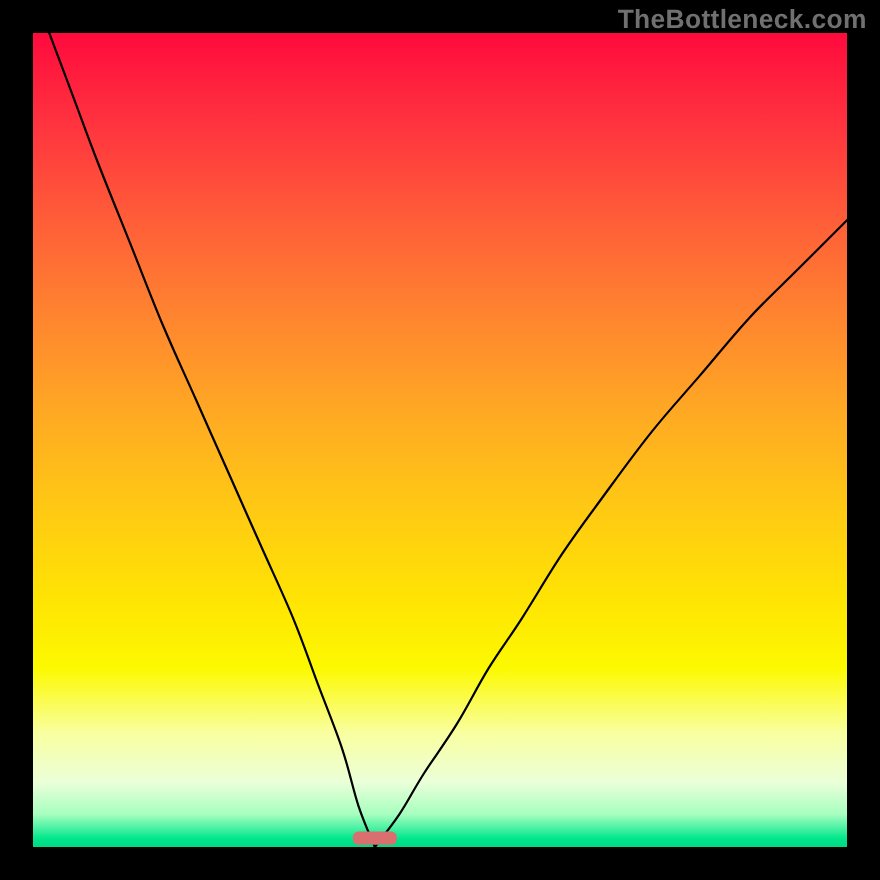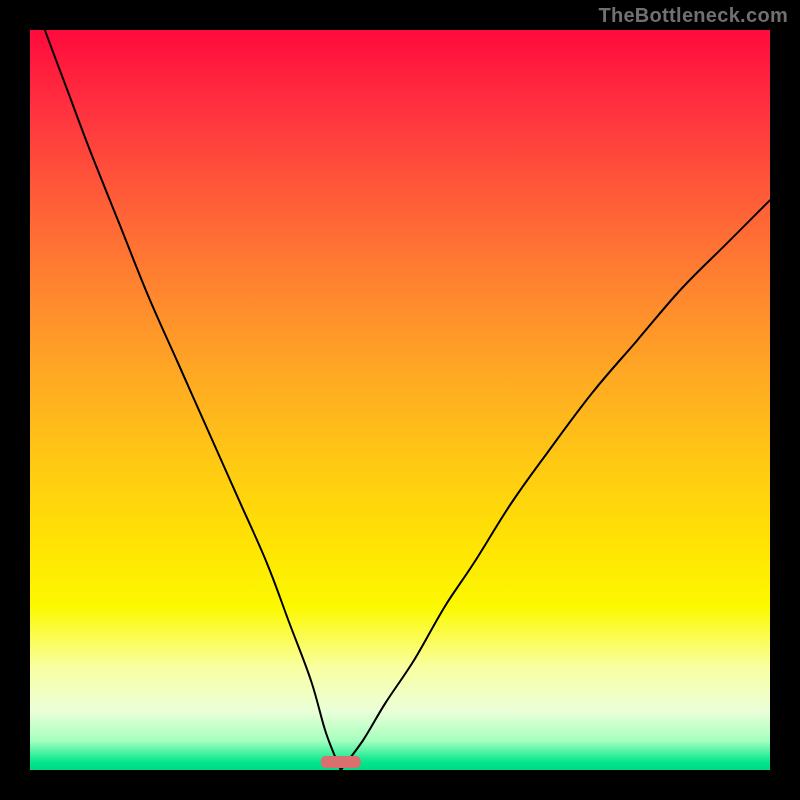--- a/index.html
+++ b/index.html
@@ -47,21 +47,21 @@
     top: 0;
     left: 0;
     width: 740px;
     height: 740px;
   }
   .watermark {
     position: absolute;
     top: 4px;
     right: 12px;
     color: #707070;
-    font-size: 20px;
+    font-size: 24px;
     font-weight: 600;
     letter-spacing: 0.3px;
     user-select: none;
   }
 </style>
 </head>
 <body>
 
 <div class="frame">
   <div class="plot-area">

